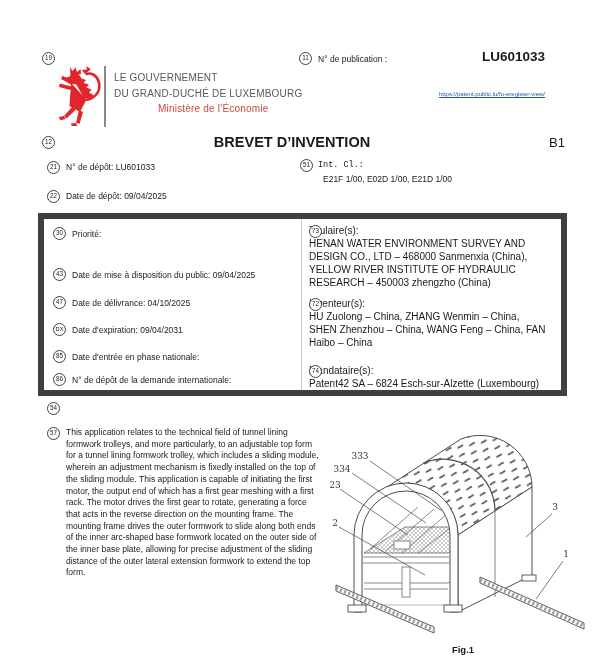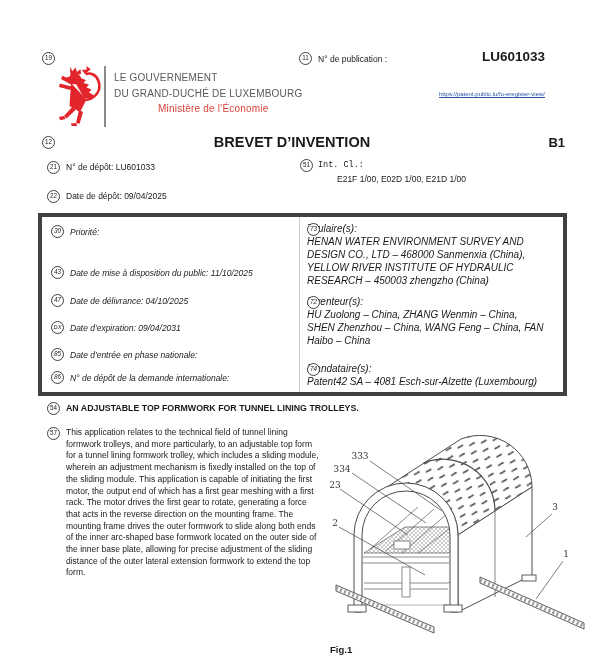--- a/index.html
+++ b/index.html
@@ -10,33 +10,33 @@
         display:flex;align-items:center;justify-content:center;font-size:6.3px;line-height:1;
         color:#222;box-sizing:border-box;background:#fff;}
   .t85{font-size:8.5px;line-height:11px;}
   .gov{left:114px;top:70px;font-size:10px;line-height:15.5px;color:#58585a;letter-spacing:.2px;}
   .gov .red{color:#d84339;padding-left:44px;}
   .bar{left:104px;top:66px;width:2px;height:61px;background:#8a8a8d;}
   .pubnum{left:430px;top:49px;width:115px;text-align:right;font-size:13.5px;font-weight:bold;}
   .reglink{left:385px;top:91px;width:160px;text-align:right;font-size:6px;color:#2456a8;
            text-decoration:underline;cursor:pointer;}
   .doctitle{left:0;top:134px;width:584px;text-align:center;font-size:14.5px;font-weight:bold;}
-  .kind{left:520px;top:135px;width:45px;text-align:right;font-size:13px;font-weight:bold;}
-  .biblio{left:38px;top:213px;width:529px;height:183px;border:4px solid #404040;box-sizing:border-box;font-style:italic;}
+  .kind{left:520px;top:135px;width:45px;text-align:right;font-size:13px;font-weight:normal;}
+  .biblio{left:38px;top:213px;width:529px;height:183px;border:6px solid #404040;box-sizing:border-box;}
   .biblio .divider{position:absolute;left:257px;top:0;bottom:0;width:1px;background:#c9c9c9;}
   .trow{position:absolute;left:9px;display:flex;align-items:flex-start;}
   .trow .inid{position:static;flex:0 0 13px;margin-right:6px;}
   .trow .txt{font-size:8.5px;line-height:13px;padding-top:1px;}
   .rblock{position:absolute;left:265px;width:258px;}
   .rblock .inid{position:absolute;left:0;top:1px;}
   .rblock .body{width:238px;font-size:10px;line-height:13px;}
   .sect-title{left:66px;top:402px;width:470px;font-size:8.8px;font-weight:bold;line-height:13px;}
   .abstract{left:66px;top:427px;width:254px;font-size:8.5px;line-height:11.7px;}
   .figwrap{left:330px;top:435px;width:266px;}
-  .figcaption{width:266px;text-align:left;font-size:9.5px;font-weight:bold;margin-top:3px;}
+  .figcaption{width:266px;text-align:center;font-size:9.5px;font-weight:bold;margin-top:3px;}
   svg text.flabel{font-family:"DejaVu Serif",serif;font-size:9px;fill:#333;}
 </style>
 </head>
 <body>
 
 <div class="page">
 
   <span class="inid" style="left:42px;top:52px;">19</span>
 
   <svg class="abs" style="left:56px;top:66px;" width="46" height="60" viewBox="0 0 46 60" aria-hidden="true">
@@ -72,35 +72,35 @@
 
   <span class="inid" style="left:42px;top:136px;">12</span>
   <div class="abs doctitle">BREVET D’INVENTION</div>
   <div class="abs kind">B1</div>
 
   <span class="inid" style="left:47px;top:161px;">21</span>
   <div class="abs t85" style="left:66px;top:162px;">N° de dépôt: LU601033</div>
 
   <span class="inid" style="left:300px;top:159px;">51</span>
   <div class="abs t85" style="left:318px;top:160px;font-family:Liberation Mono, monospace;">Int. Cl.:</div>
-  <div class="abs t85" style="left:318px;top:174px;padding-left:19px;">E21F 1/00, E02D 1/00, E21D 1/00</div>
+  <div class="abs t85" style="left:304px;top:174px;padding-left:19px;">E21F 1/00, E02D 1/00, E21D 1/00</div>
 
   <span class="inid" style="left:47px;top:190px;">22</span>
   <div class="abs t85" style="left:66px;top:191px;">Date de dépôt: 09/04/2025</div>
 
   <div class="abs biblio">
     <div class="divider"></div>
 
     <div class="trow" style="top:8px">
       <span class="inid">30</span>
       <span class="txt">Priorité:</span>
       </div>
     <div class="trow" style="top:49px">
       <span class="inid">43</span>
-      <span class="txt">Date de mise à disposition du public: 11/10/2025</span>
+      <span class="txt">Date de mise à disposition du public: 09/04/2025</span>
       </div>
     <div class="trow" style="top:77px">
       <span class="inid">47</span>
       <span class="txt">Date de délivrance: 04/10/2025</span>
       </div>
     <div class="trow" style="top:104px">
       <span class="inid" style="font-size:5.6px">DX</span>
       <span class="txt">Date d'expiration: 09/04/2031</span>
       </div>
     <div class="trow" style="top:154px">
@@ -123,27 +123,26 @@
       <span class="inid">72</span>
       <div class="body">
         <div>Inventeur(s):</div>
         <div>HU Zuolong – China, ZHANG Wenmin – China, SHEN Zhenzhou – China, WANG Feng – China, FAN Haibo – China</div>
       </div>
     </div>
     <div class="rblock" style="top:145px">
       <span class="inid">74</span>
       <div class="body">
         <div>Mandataire(s):</div>
-        <div>Patent42 SA – 4081 Esch-sur-Alzette (Luxembourg)</div>
+        <div>Patent42 SA – 6824 Esch-sur-Alzette (Luxembourg)</div>
       </div>
     </div>
   </div>
 
   <span class="inid" style="left:47px;top:402px;">54</span>
-  <div class="abs sect-title">AN ADJUSTABLE TOP FORMWORK FOR TUNNEL LINING TROLLEYS.</div>
 
   <span class="inid" style="left:47px;top:427px;">57</span>
   <div class="abs abstract">This application relates to the technical field of tunnel lining formwork trolleys, and more particularly, to an adjustable top form for a tunnel lining formwork trolley, which includes a sliding module, wherein an adjustment mechanism is fixedly installed on the top of the sliding module. This application is capable of initiating the first motor, the output end of which has a first gear meshing with a first rack. The motor drives the first gear to rotate, generating a force that acts in the reverse direction on the mounting frame. The mounting frame drives the outer formwork to slide along both ends of the inner arc-shaped base formwork located on the outer side of the inner base plate, allowing for precise adjustment of the sliding distance of the outer lateral extension formwork to extend the top form.</div>
 
   <div class="abs figwrap">
     <svg width="266" height="202" viewBox="0 0 266 202">
       <defs>
         <pattern id="perf" width="12" height="8.5" patternUnits="userSpaceOnUse" patternTransform="rotate(-12)">
           <rect width="12" height="8.5" fill="#ffffff"></rect>
           <line x1="2" y1="5.4" x2="8" y2="3.4" stroke="#4d4d4d" stroke-width="1.6"></line>

